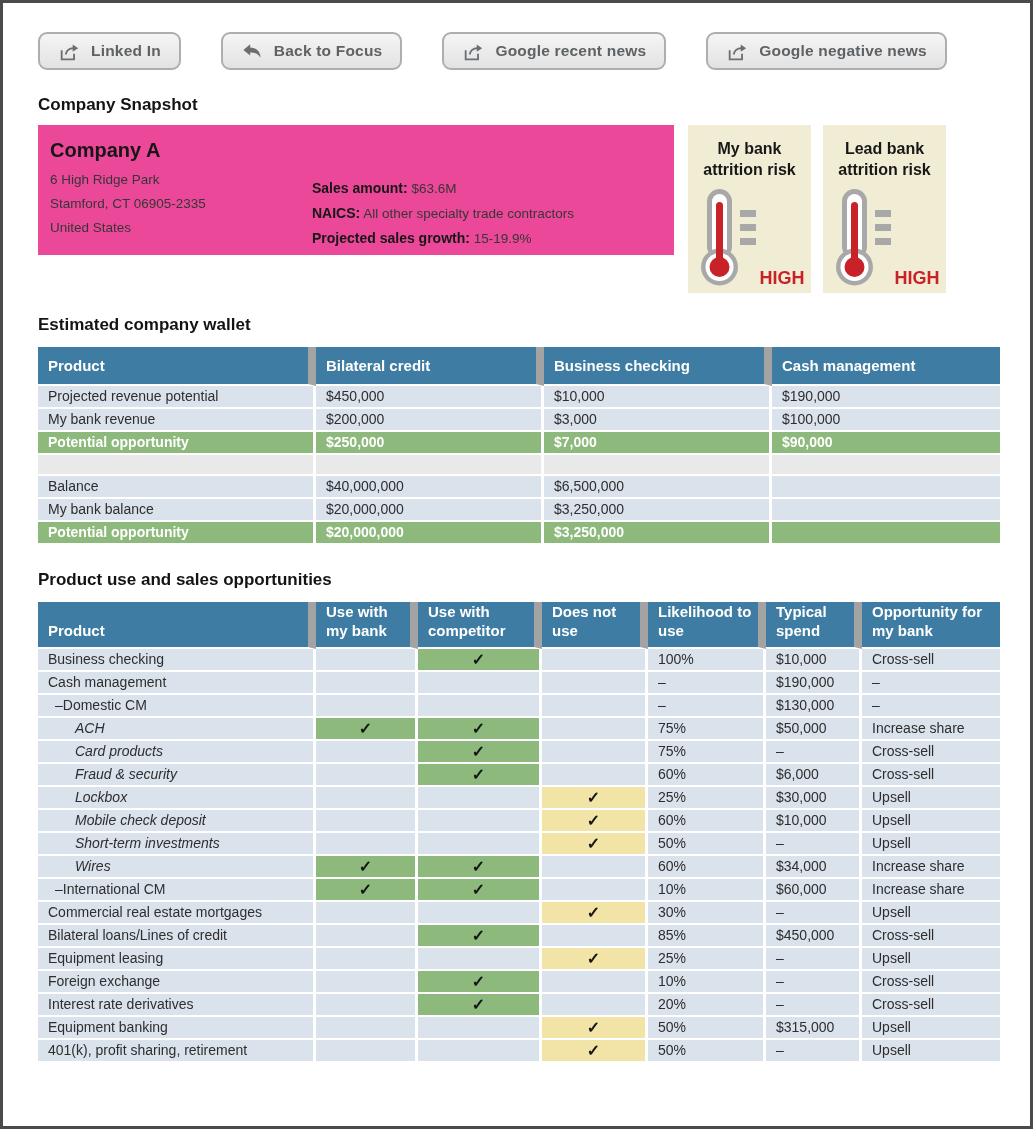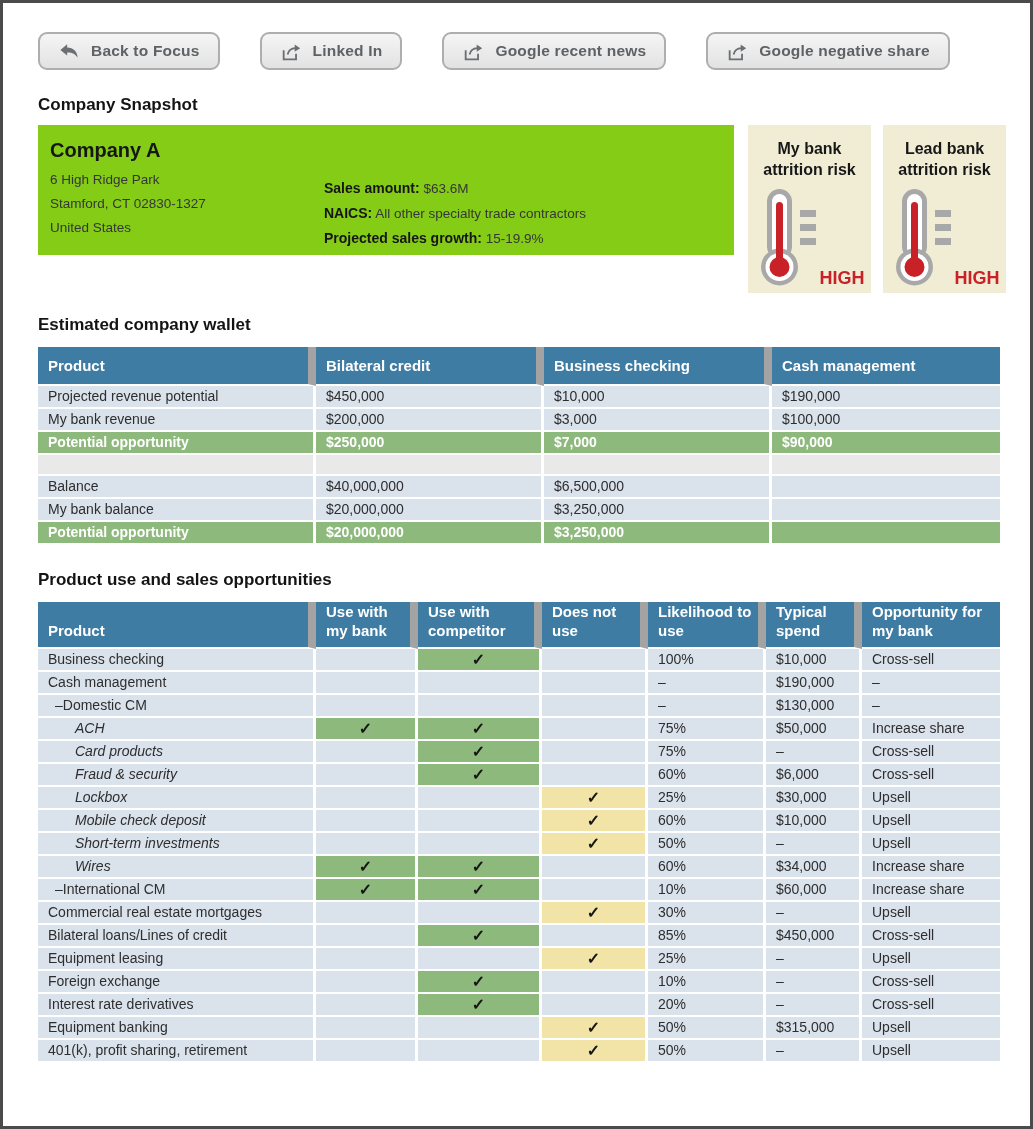--- a/index.html
+++ b/index.html
@@ -30,27 +30,27 @@
 
   
   .section-title { font-size: 17px; font-weight: bold; color: #141414; }
   .title-snapshot { margin: 25px 0 10px; }
   .title-wallet   { margin: 22px 0 12px; }
   .title-product  { margin: 25px 0 12px; }
 
   
   .snapshot-row { display: flex; align-items: flex-start; }
   .company-panel {
-    width: 696px; height: 130px;
-    background: #84cc16; position: relative;
+    width: 636px; height: 130px;
+    background: #ec4899; position: relative;
     padding: 14px 0 0 12px; flex: none;
   }
   .company-name { font-size: 20px; font-weight: bold; color: #161616; margin-bottom: 6px; }
   .addr-line { font-size: 13.5px; color: #363636; line-height: 24px; }
-  .company-details { position: absolute; left: 286px; top: 51px; }
+  .company-details { position: absolute; left: 274px; top: 51px; }
   .detail-line { font-size: 13.5px; color: #363636; line-height: 24px; white-space: nowrap; }
   .detail-label { font-weight: bold; font-size: 14px; color: #161616; }
 
   .risk-box {
     width: 123px; height: 168px; flex: none;
     background: var(--cream, #f1edd4);
     text-align: center; padding-top: 13px; margin-left: 14px;
   }
   .risk-box + .risk-box { margin-left: 12px; }
   .risk-title { font-size: 16px; font-weight: bold; color: #171717; line-height: 21px; }
@@ -85,65 +85,65 @@
 </style>
 </head>
 <body>
 
 <div class="page">
   <div class="content">
 
     <div class="toolbar">
         <button class="tb-btn">
           <span class="tb-icon">
-            <svg viewBox="0 0 24 20">
-              <path fill="#6b6f71" d="M10 5.6 V2.2 L2.6 8.3 10 14.4 v-3.4 c5.6-.1 9 1.7 11.4 5.8 C21 9.6 16.8 5.9 10 5.6 Z"></path>
-            </svg>
-          </span>
-          <span>Back to Focus</span>
-        </button>
-        <button class="tb-btn">
-          <span class="tb-icon">
             <svg viewBox="0 0 24 20" fill="none" stroke="#6b6f71" stroke-width="2">
               <path d="M4 8.5 V18.5 H17.5 V12.5"></path>
               <path d="M8.3 13.2 C9.3 8.6 12.8 6.6 16.8 6.4"></path>
               <path fill="#6b6f71" stroke="none" d="M16 2.4 22 6.4 16 10.4 Z"></path>
             </svg>
           </span>
           <span>Linked In</span>
+        </button>
+        <button class="tb-btn">
+          <span class="tb-icon">
+            <svg viewBox="0 0 24 20">
+              <path fill="#6b6f71" d="M10 5.6 V2.2 L2.6 8.3 10 14.4 v-3.4 c5.6-.1 9 1.7 11.4 5.8 C21 9.6 16.8 5.9 10 5.6 Z"></path>
+            </svg>
+          </span>
+          <span>Back to Focus</span>
         </button>
         <button class="tb-btn">
           <span class="tb-icon">
             <svg viewBox="0 0 24 20" fill="none" stroke="#6b6f71" stroke-width="2">
               <path d="M4 8.5 V18.5 H17.5 V12.5"></path>
               <path d="M8.3 13.2 C9.3 8.6 12.8 6.6 16.8 6.4"></path>
               <path fill="#6b6f71" stroke="none" d="M16 2.4 22 6.4 16 10.4 Z"></path>
             </svg>
           </span>
           <span>Google recent news</span>
         </button>
         <button class="tb-btn">
           <span class="tb-icon">
             <svg viewBox="0 0 24 20" fill="none" stroke="#6b6f71" stroke-width="2">
               <path d="M4 8.5 V18.5 H17.5 V12.5"></path>
               <path d="M8.3 13.2 C9.3 8.6 12.8 6.6 16.8 6.4"></path>
               <path fill="#6b6f71" stroke="none" d="M16 2.4 22 6.4 16 10.4 Z"></path>
             </svg>
           </span>
-          <span>Google negative share</span>
+          <span>Google negative news</span>
         </button>
       </div>
 
     <div class="section-title title-snapshot">Company Snapshot</div>
 
     <div class="snapshot-row">
       <div class="company-panel">
         <div class="company-name">Company A</div>
         <div class="addr-line">6 High Ridge Park</div>
-        <div class="addr-line">Stamford, CT 02830-1327</div>
+        <div class="addr-line">Stamford, CT 06905-2335</div>
         <div class="addr-line">United States</div>
         <div class="company-details">
           <div class="detail-line">
             <span class="detail-label">Sales amount:</span>
             <span>$63.6M</span>
           </div>
           <div class="detail-line">
             <span class="detail-label">NAICS:</span>
             <span>All other specialty trade contractors</span>
           </div>

